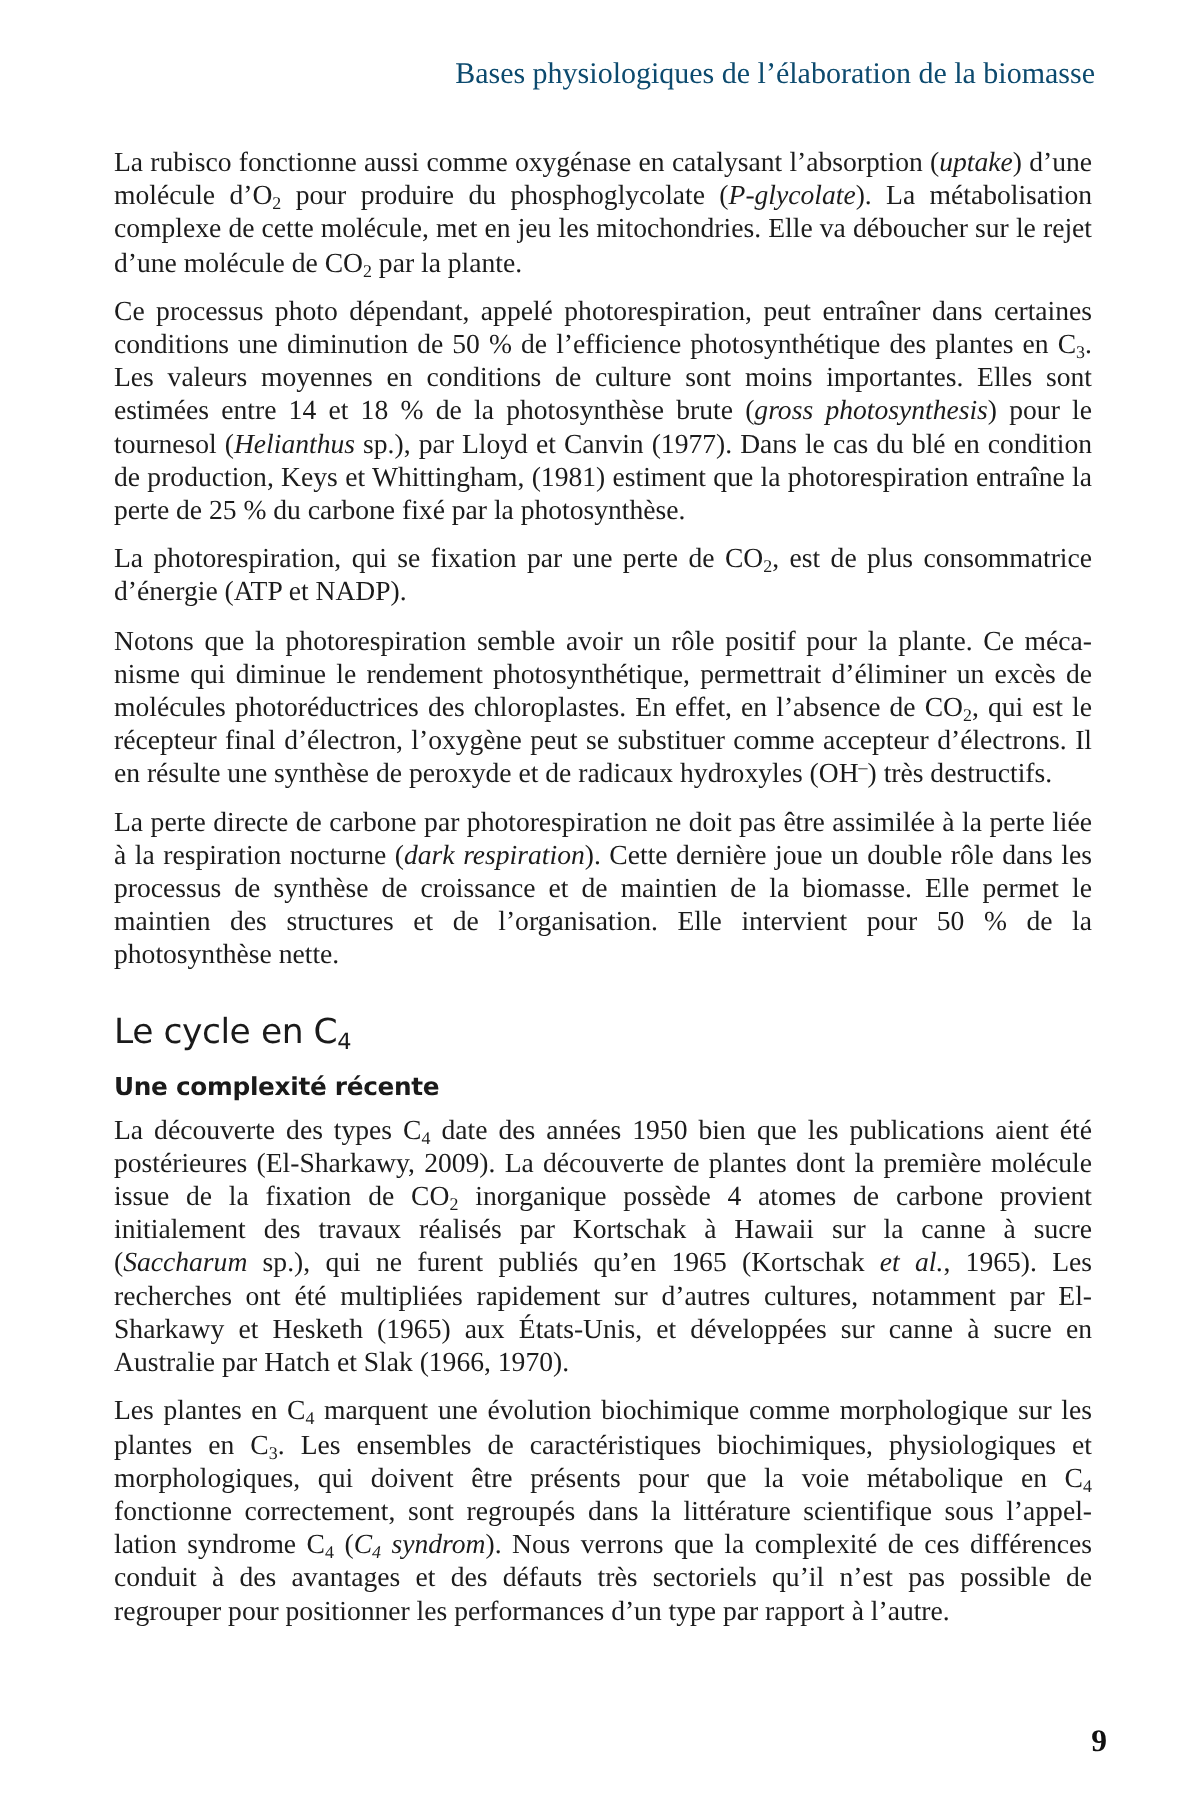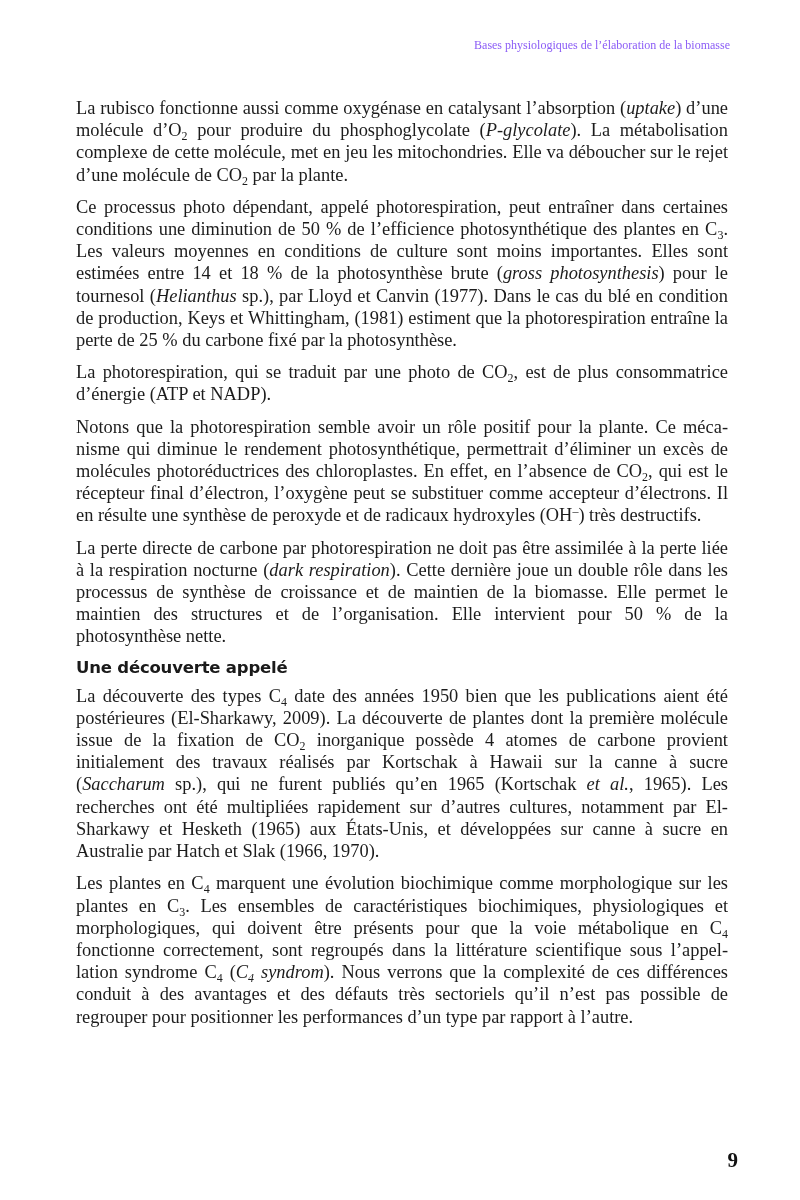--- a/index.html
+++ b/index.html
@@ -1,19 +1,19 @@
 <!DOCTYPE html>
 <html><head>
 <meta charset="utf-8">
 <style>
   html, body { margin: 0; padding: 0; background: #ffffff; }
   body { width: 800px; height: 1200px; position: relative; overflow: hidden; color: #1c1c1c; }
   .running-head {
     position: absolute; top: 38px; right: 70px;
-    font-family: "Liberation Serif", serif; font-size: 12px; color: #8b5cf6; margin-left: 21px;
+    font-family: "Liberation Serif", serif; font-size: 20px; color: #0c4a6e; margin-left: 21px;
   }
   .content {
     position: absolute; left: 76px; top: 97px; width: 652px;
   }
   p.para {
     font-family: "Liberation Serif", serif;
     font-size: 18.4px; line-height: 22.2px;
     text-align: justify; margin: 0 0 10px 0; hyphens: manual;
   }
   h2.section-title {
@@ -33,24 +33,25 @@
 </style>
 </head>
 <body>
 
 <div class="running-head">Bases physiologiques de l’élaboration de la biomasse</div>
 
 <div class="content">
   <div>
       <p class="para"><span>La rubisco fonctionne aussi comme oxygénase en catalysant l’absorption (</span><i>uptake</i><span>) d’une molécule d’O</span><sub>2</sub><span> pour produire du phosphoglycolate (</span><i>P-glycolate</i><span>). La métaboli­sation complexe de cette molécule, met en jeu les mitochondries. Elle va déboucher sur le rejet d’une molécule de CO</span><sub>2</sub><span> par la plante.</span></p>
       <p class="para"><span>Ce processus photo dépendant, appelé photorespiration, peut entraîner dans certaines conditions une diminution de 50 % de l’efficience photosynthétique des plantes en C</span><sub>3</sub><span>. Les valeurs moyennes en conditions de culture sont moins impor­tantes. Elles sont estimées entre 14 et 18 % de la photosynthèse brute (</span><i>gross photo­synthesis</i><span>) pour le tournesol (</span><i>Helianthus</i><span> sp.), par Lloyd et Canvin (1977). Dans le cas du blé en condition de production, Keys et Whittingham, (1981) estiment que la photorespiration entraîne la perte de 25 % du carbone fixé par la photosynthèse.</span></p>
-      <p class="para"><span>La photorespiration, qui se traduit par une photo de CO</span><sub>2</sub><span>, est de plus consommatrice d’énergie (ATP et NADP).</span></p>
+      <p class="para"><span>La photorespiration, qui se fixation par une perte de CO</span><sub>2</sub><span>, est de plus consommatrice d’énergie (ATP et NADP).</span></p>
       <p class="para"><span>Notons que la photorespiration semble avoir un rôle positif pour la plante. Ce méca­nisme qui diminue le rendement photosynthétique, permettrait d’éliminer un excès de molécules photoréductrices des chloroplastes. En effet, en l’absence de CO</span><sub>2</sub><span>, qui est le récepteur final d’électron, l’oxygène peut se substituer comme accepteur d’électrons. Il en résulte une synthèse de peroxyde et de radicaux hydroxyles (OH</span><sup>–</sup><span>) très destructifs.</span></p>
       <p class="para"><span>La perte directe de carbone par photorespiration ne doit pas être assimilée à la perte liée à la respiration nocturne (</span><i>dark respiration</i><span>). Cette dernière joue un double rôle dans les processus de synthèse de croissance et de maintien de la biomasse. Elle permet le maintien des structures et de l’organisation. Elle intervient pour 50 % de la photosynthèse nette.</span></p>
     </div>
-  <h3 class="subsection-title">Une découverte appelé</h3>
+  <h2 class="section-title"><span>Le cycle en C</span><sub>4</sub></h2>
+  <h3 class="subsection-title">Une complexité récente</h3>
   <div>
       <p class="para"><span>La découverte des types C</span><sub>4</sub><span> date des années 1950 bien que les publications aient été postérieures (El-Sharkawy, 2009). La découverte de plantes dont la première molécule issue de la fixation de CO</span><sub>2</sub><span> inorganique possède 4 atomes de carbone provient initialement des travaux réalisés par Kortschak à Hawaii sur la canne à sucre (</span><i>Saccharum</i><span> sp.), qui ne furent publiés qu’en 1965 (Kortschak </span><i>et al.</i><span>, 1965). Les recherches ont été multipliées rapidement sur d’autres cultures, notamment par El-Sharkawy et Hesketh (1965) aux États-Unis, et développées sur canne à sucre en Australie par Hatch et Slak (1966, 1970).</span></p>
       <p class="para"><span>Les plantes en C</span><sub>4</sub><span> marquent une évolution biochimique comme morphologique sur les plantes en C</span><sub>3</sub><span>. Les ensembles de caractéristiques biochimiques, physiologiques et morphologiques, qui doivent être présents pour que la voie métabolique en C</span><sub>4</sub><span> fonctionne correctement, sont regroupés dans la littérature scientifique sous l’appel­lation syndrome C</span><sub>4</sub><span> (</span><i>C</i><sub style="font-style: italic;">4</sub><i> syndrom</i><span>). Nous verrons que la complexité de ces différences conduit à des avantages et des défauts très sectoriels qu’il n’est pas possible de regrouper pour positionner les performances d’un type par rapport à l’autre.</span></p>
     </div>
 </div>
 
 <div class="page-number">9</div>
 
 </body></html>

